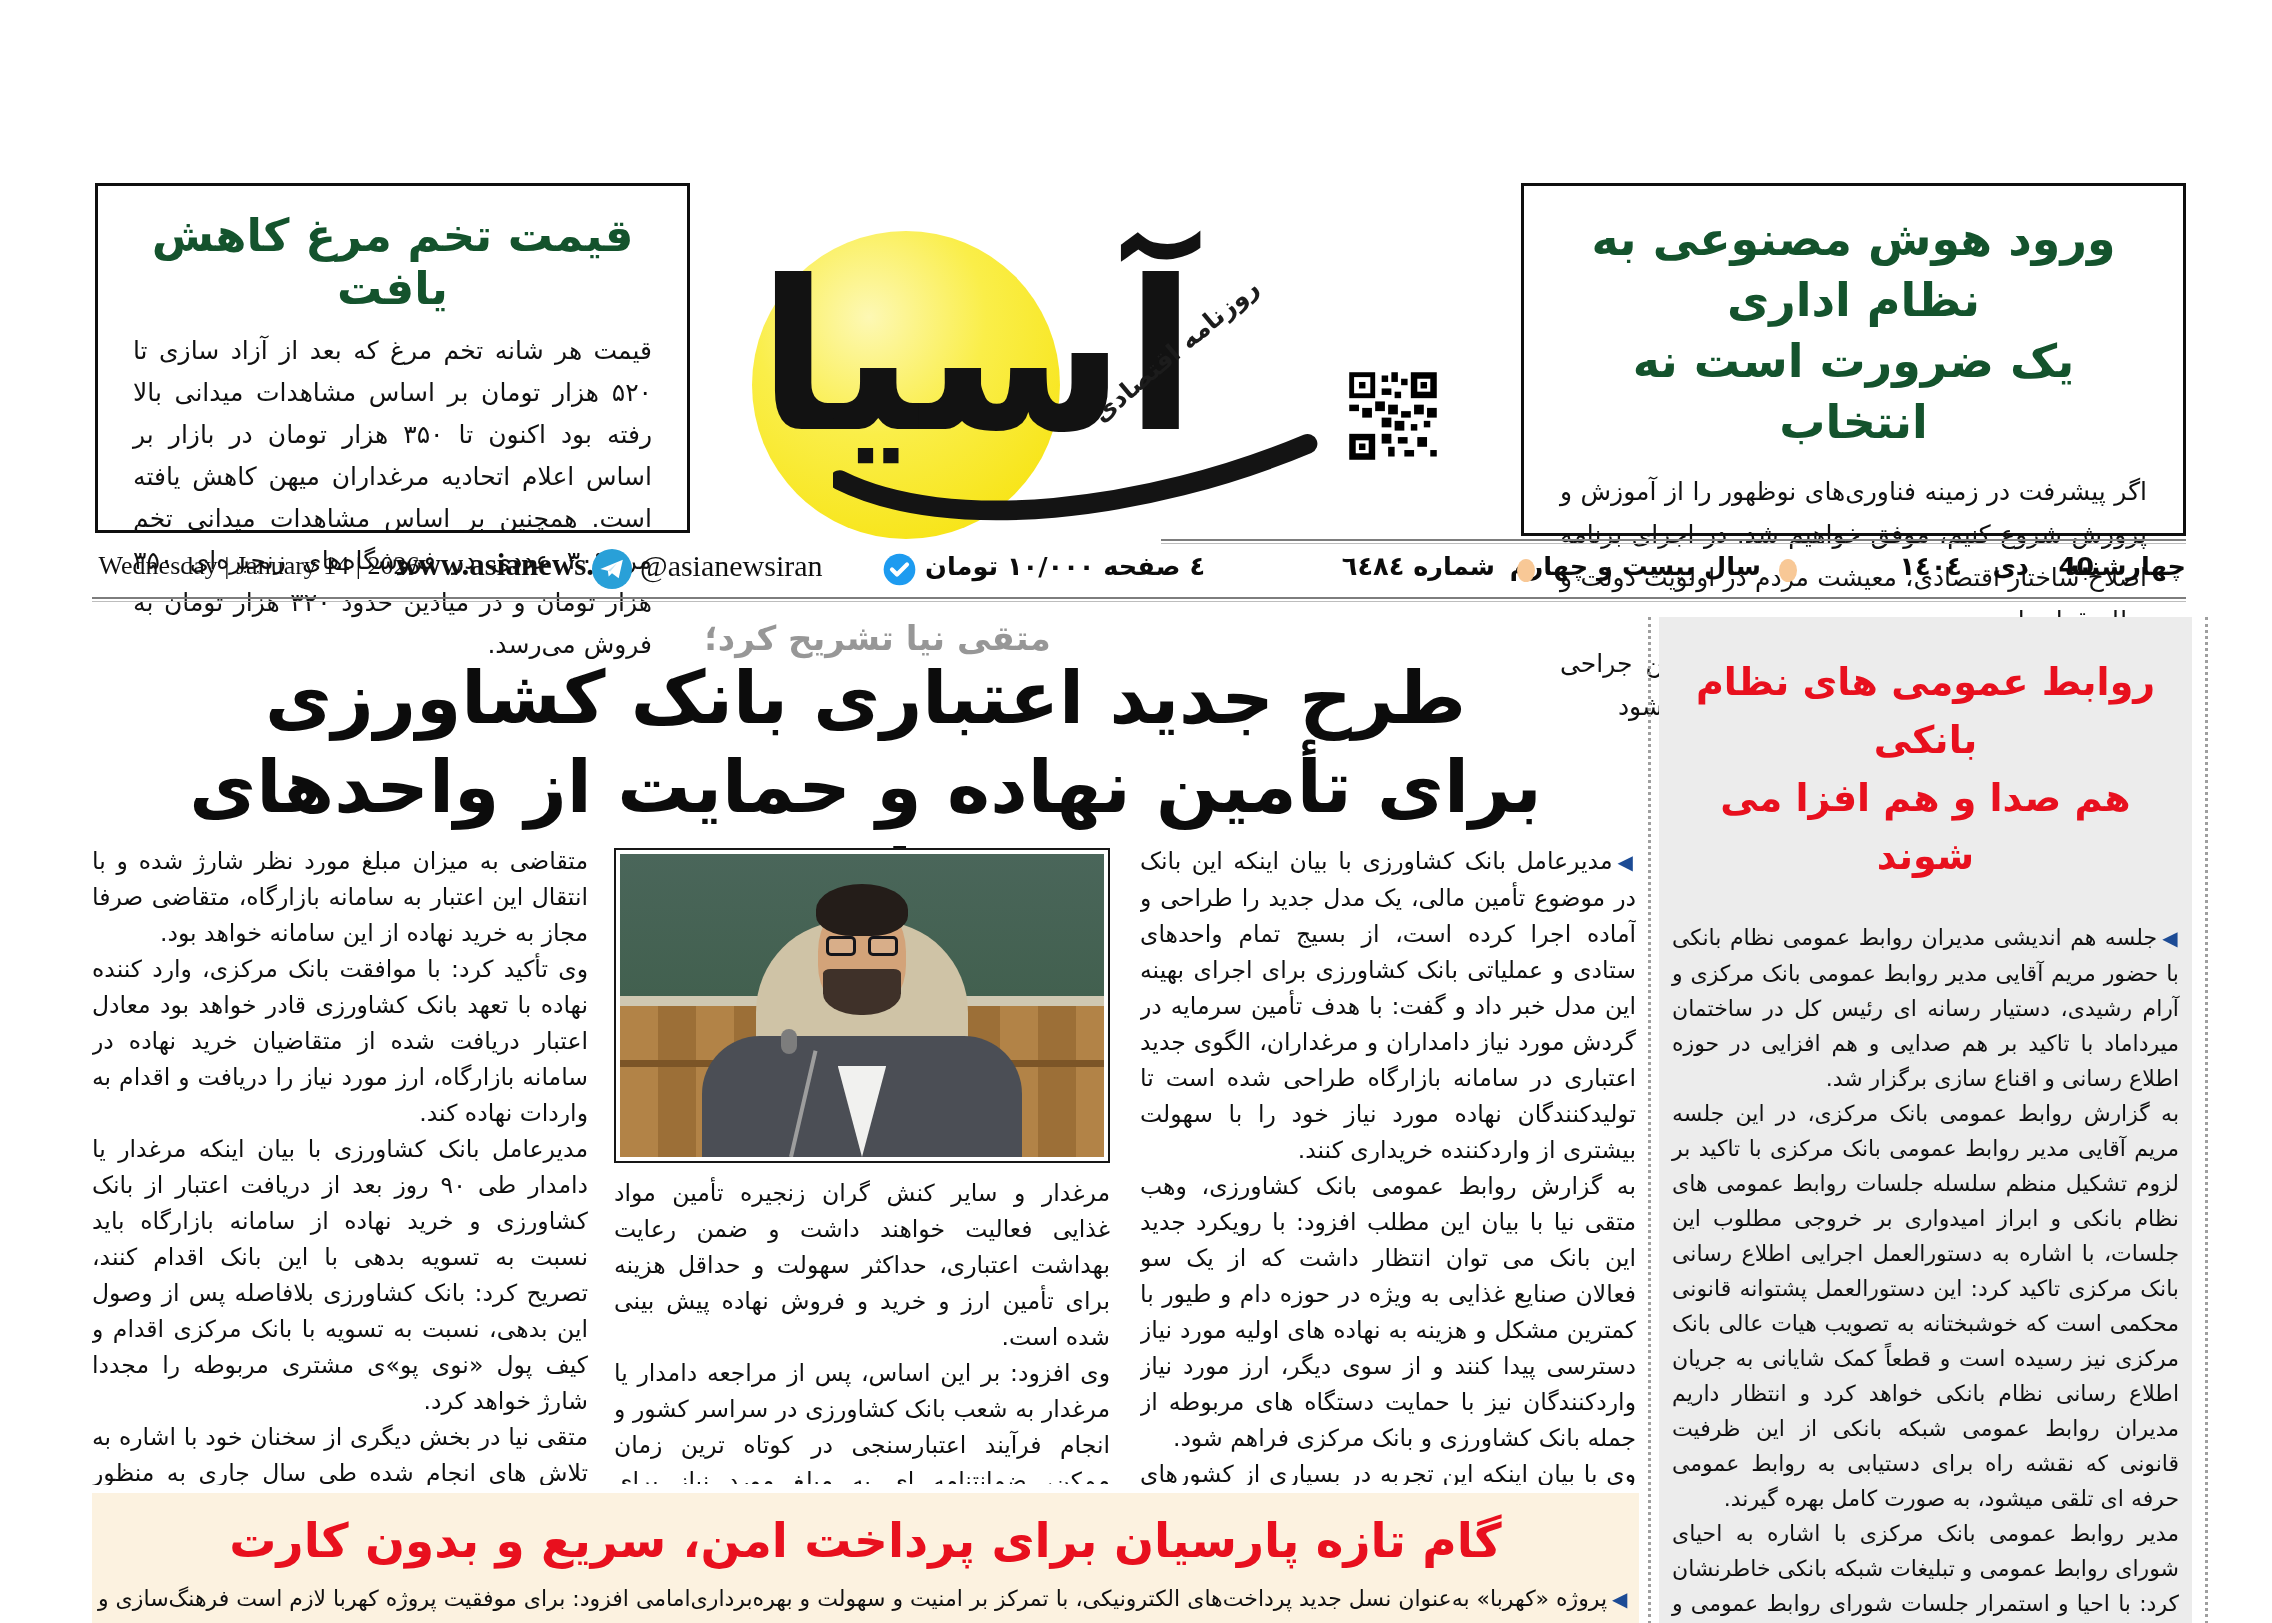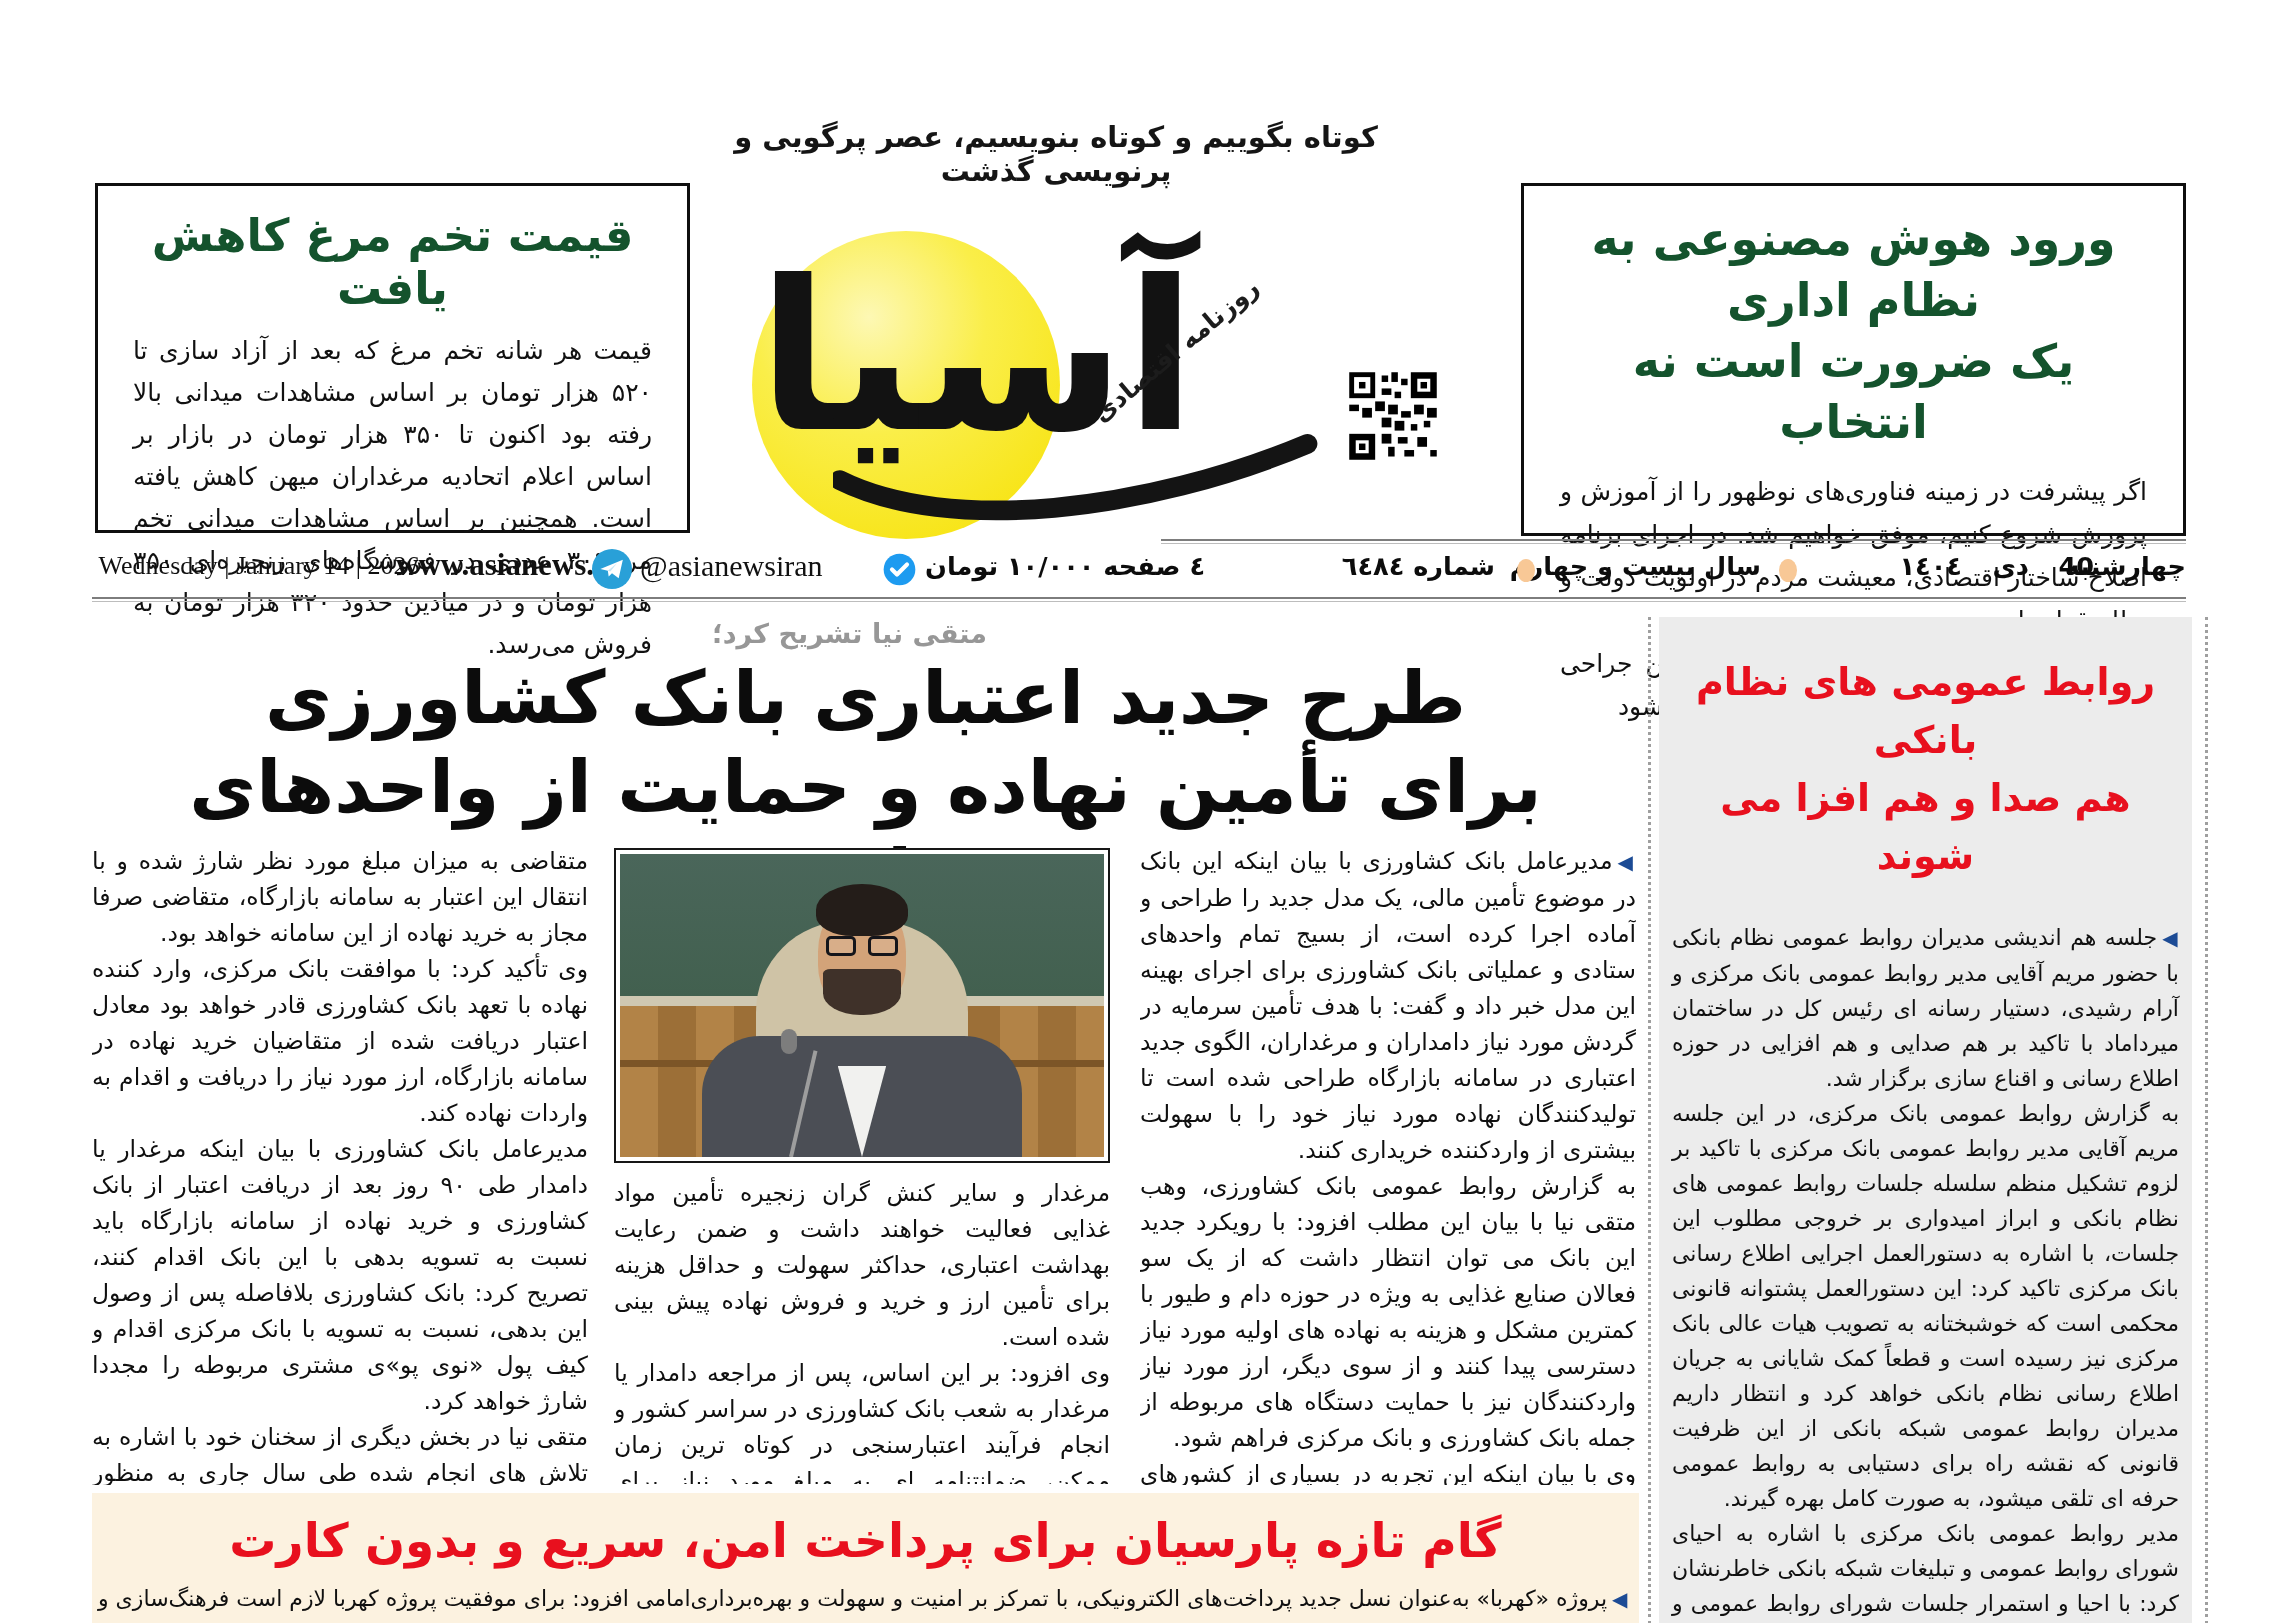--- a/index.html
+++ b/index.html
@@ -33,22 +33,22 @@
   .dateline{position:absolute;left:92px;top:544px;width:2094px;height:53px;font-size:25.6px;}
   .dateline .it{position:absolute;top:6.6px;white-space:nowrap;}
   .dl-en{font-family:"Liberation Serif",serif;font-size:26px;color:#101010;}
   .dl-site{font-family:"Liberation Serif",serif;font-size:31px;font-weight:bold;top:3.3px !important;}
   .dl-handle{font-family:"Liberation Serif",serif;font-size:30px;top:5px !important;}
   .dl-fa{direction:rtl;font-weight:bold;font-size:25.6px;color:#0c0c0c;}
   .dot{position:absolute;top:15px;width:18px;height:23px;border-radius:50%;background:#f8c896;}
   .tg-icon{position:absolute;top:5px;width:40px;height:40px;}
   .badge{position:absolute;top:8.2px;width:35px;height:35px;}
   
-  .kicker{position:absolute;left:76px;top:618px;width:1547px;text-align:center;direction:rtl;
-          font-size:27px;font-weight:bold;color:#979797;}
+  .kicker{position:absolute;left:104px;top:618px;width:1547px;text-align:center;direction:rtl;
+          font-size:34px;font-weight:bold;color:#979797;}
   .mheadline{position:absolute;left:92px;top:653px;width:1547px;text-align:center;direction:rtl;
           font-weight:bold;color:#0c0c0c;font-size:73px;line-height:89px;letter-spacing:-0.8px;}
   .cols{position:absolute;top:843px;height:642px;overflow:hidden;direction:rtl;}
   .col-r{left:1140px;width:496px;}
   .col-m{left:614px;width:496px;}
   .col-l{left:92px;width:496px;}
   .cols p{margin:0;direction:rtl;text-align:justify;font-size:23.5px;line-height:36px;color:#101010;}
   .marker{color:#1c4b95;font-size:20px;margin-left:5px;}
   
   .photo{position:absolute;left:614px;top:848px;width:496px;height:315px;border:2.5px solid #161616;
@@ -84,21 +84,20 @@
   .sb-body{margin-top:35px;direction:rtl;text-align:justify;font-size:22px;line-height:35px;color:#101010;}
   .sb-body p{margin:0;}
   .vdot{position:absolute;top:617px;height:1007px;width:0;border-left:3.3px dotted #9f9f9f;}
   .vdot-a{left:1648px;} .vdot-b{left:2205px;}
 </style>
 </head>
 <body>
 
 <div class="page">
 
-  <div class="tagline">کوتاه بگوییم و کوتاه بنویسیم، عصر پرگویی و پرنویسی گذشت</div>
   <div class="logo-circle"></div>
   <div class="logo-word">آسیا</div>
   <svg class="logo-swash" viewBox="0 0 590 120">
     <path d="M8,62 C140,128 380,100 575,18" fill="none" stroke="#141414" stroke-width="24" stroke-linecap="round"></path>
   </svg>
   <div class="logo-sub">روزنامه اقتصادی</div>
   <svg class="qr" viewBox="0 0 29 29">
     <rect x="0" y="0" width="29" height="29" fill="#fff"></rect>
     <g fill="#000">
       <rect x="1" y="1" width="8" height="8"></rect>

